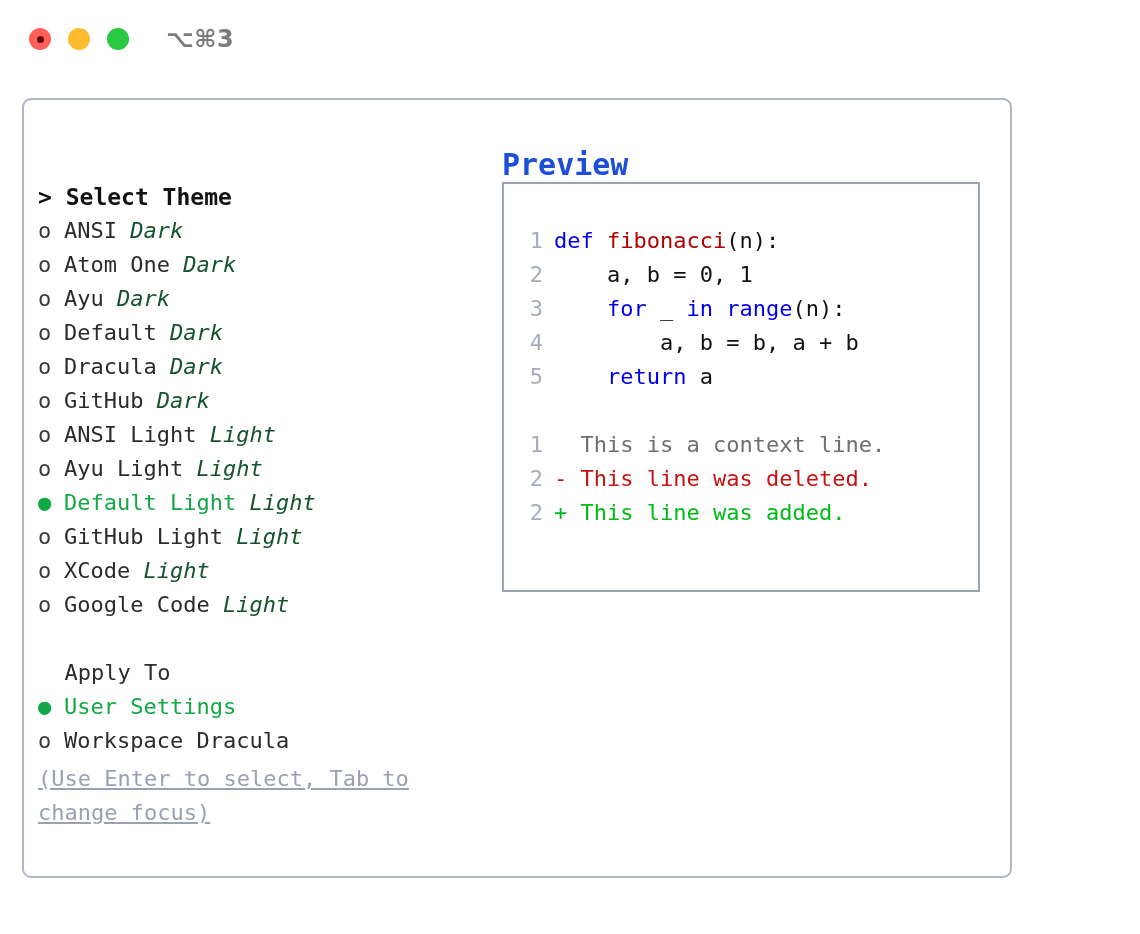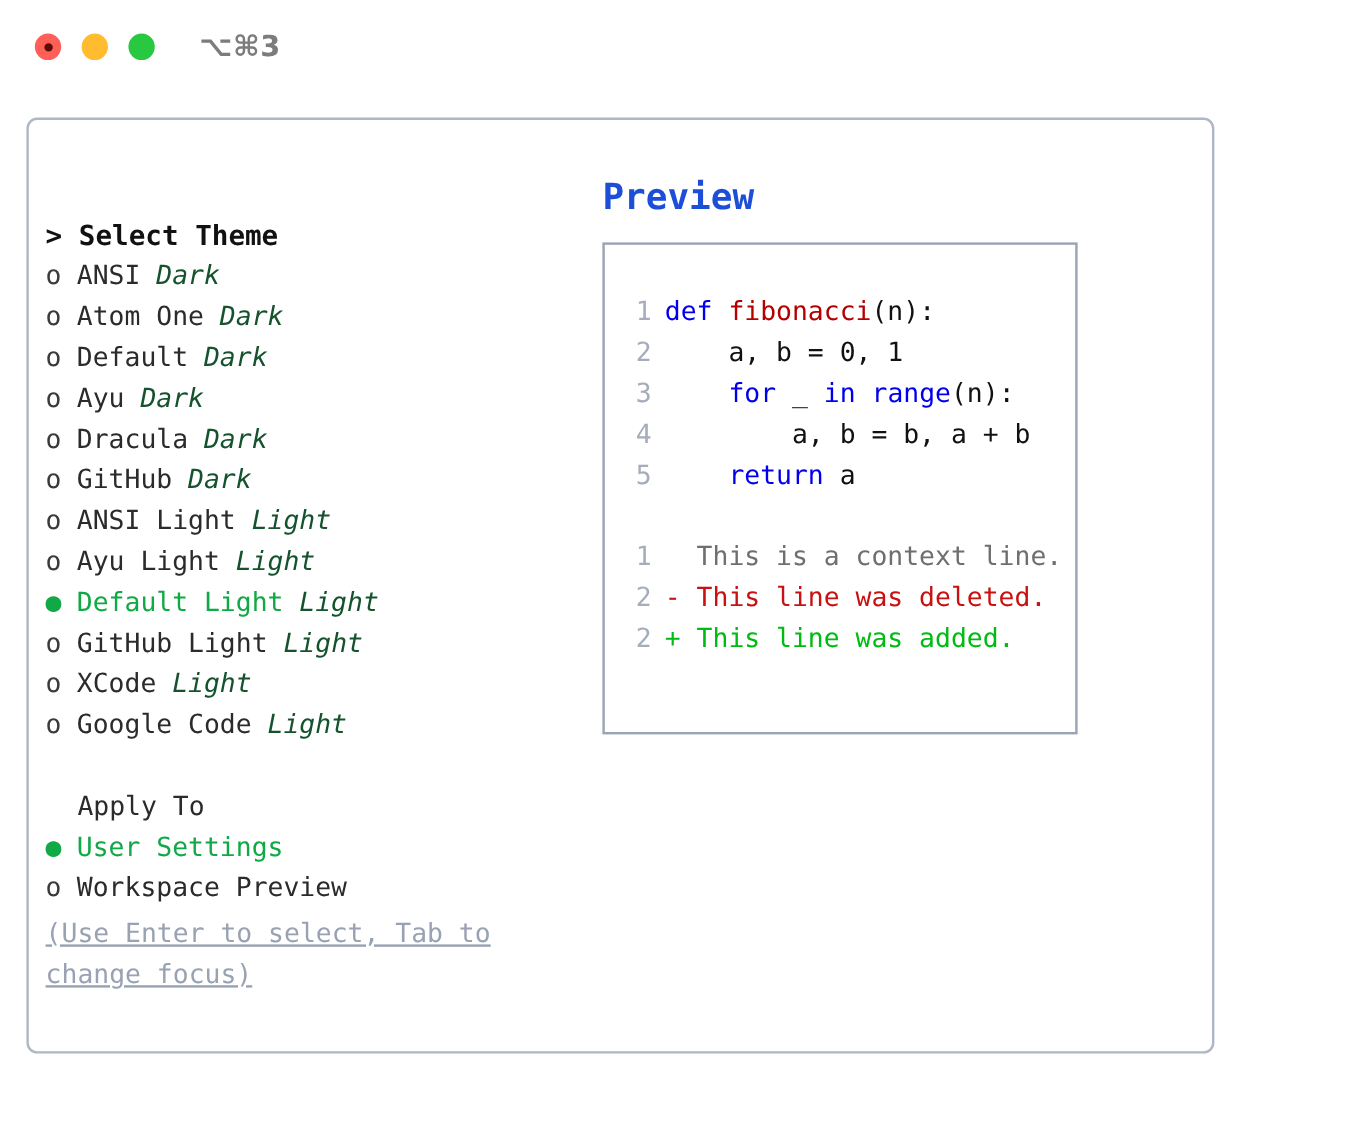--- a/index.html
+++ b/index.html
@@ -141,22 +141,21 @@
     top: 48px;
     width: 500px;
   }
   #preview-title {
     font-size: 30px;
     font-weight: bold;
     color: #1d4ed8;
     line-height: 34px;
   }
   #code-box {
-    margin-top: 20px;
-    width: 396px;
+    width: 478px;
     height: 410px;
     border: 2px solid #99a4b4;
     box-sizing: border-box;
     background: #ffffff;
     position: relative;
   }
   #code-inner {
     position: absolute;
     left: 13px;
     top: 40px;
@@ -198,36 +197,36 @@
     <div id="shortcut">⌥⌘3</div>
   </div>
 
   <div id="panel">
 
     <div id="theme-column">
       <div class="section-header">&gt; Select Theme</div>
       <div id="theme-list">
           <div class="opt-row"><span class="marker bullet-hollow">o</span><span class="opt-name">ANSI</span><span> </span><span class="opt-cat">Dark</span></div>
           <div class="opt-row"><span class="marker bullet-hollow">o</span><span class="opt-name">Atom One</span><span> </span><span class="opt-cat">Dark</span></div>
+          <div class="opt-row"><span class="marker bullet-hollow">o</span><span class="opt-name">Ayu</span><span> </span><span class="opt-cat">Dark</span></div>
           <div class="opt-row"><span class="marker bullet-hollow">o</span><span class="opt-name">Default</span><span> </span><span class="opt-cat">Dark</span></div>
-          <div class="opt-row"><span class="marker bullet-hollow">o</span><span class="opt-name">Ayu</span><span> </span><span class="opt-cat">Dark</span></div>
           <div class="opt-row"><span class="marker bullet-hollow">o</span><span class="opt-name">Dracula</span><span> </span><span class="opt-cat">Dark</span></div>
           <div class="opt-row"><span class="marker bullet-hollow">o</span><span class="opt-name">GitHub</span><span> </span><span class="opt-cat">Dark</span></div>
           <div class="opt-row"><span class="marker bullet-hollow">o</span><span class="opt-name">ANSI Light</span><span> </span><span class="opt-cat">Light</span></div>
           <div class="opt-row"><span class="marker bullet-hollow">o</span><span class="opt-name">Ayu Light</span><span> </span><span class="opt-cat">Light</span></div>
           <div class="opt-row"><span class="marker bullet-filled">●</span><span class="opt-name sel">Default Light</span><span> </span><span class="opt-cat">Light</span></div>
           <div class="opt-row"><span class="marker bullet-hollow">o</span><span class="opt-name">GitHub Light</span><span> </span><span class="opt-cat">Light</span></div>
           <div class="opt-row"><span class="marker bullet-hollow">o</span><span class="opt-name">XCode</span><span> </span><span class="opt-cat">Light</span></div>
           <div class="opt-row"><span class="marker bullet-hollow">o</span><span class="opt-name">Google Code</span><span> </span><span class="opt-cat">Light</span></div>
         </div>
       <div class="gap-sm"></div>
       <div class="apply-header">  Apply To</div>
       <div id="apply-list">
           <div class="opt-row"><span class="marker bullet-filled">●</span><span class="opt-name sel">User Settings</span></div>
-          <div class="opt-row"><span class="marker bullet-hollow">o</span><span class="opt-name">Workspace Preview</span></div>
+          <div class="opt-row"><span class="marker bullet-hollow">o</span><span class="opt-name">Workspace Dracula</span></div>
         </div>
     </div>
 
     <div id="hint">(Use Enter to select, Tab to change focus)</div>
 
     <div id="preview-column">
       <div id="preview-title">Preview</div>
       <div id="code-box">
         <div id="code-inner">
           <div id="code-lines">

